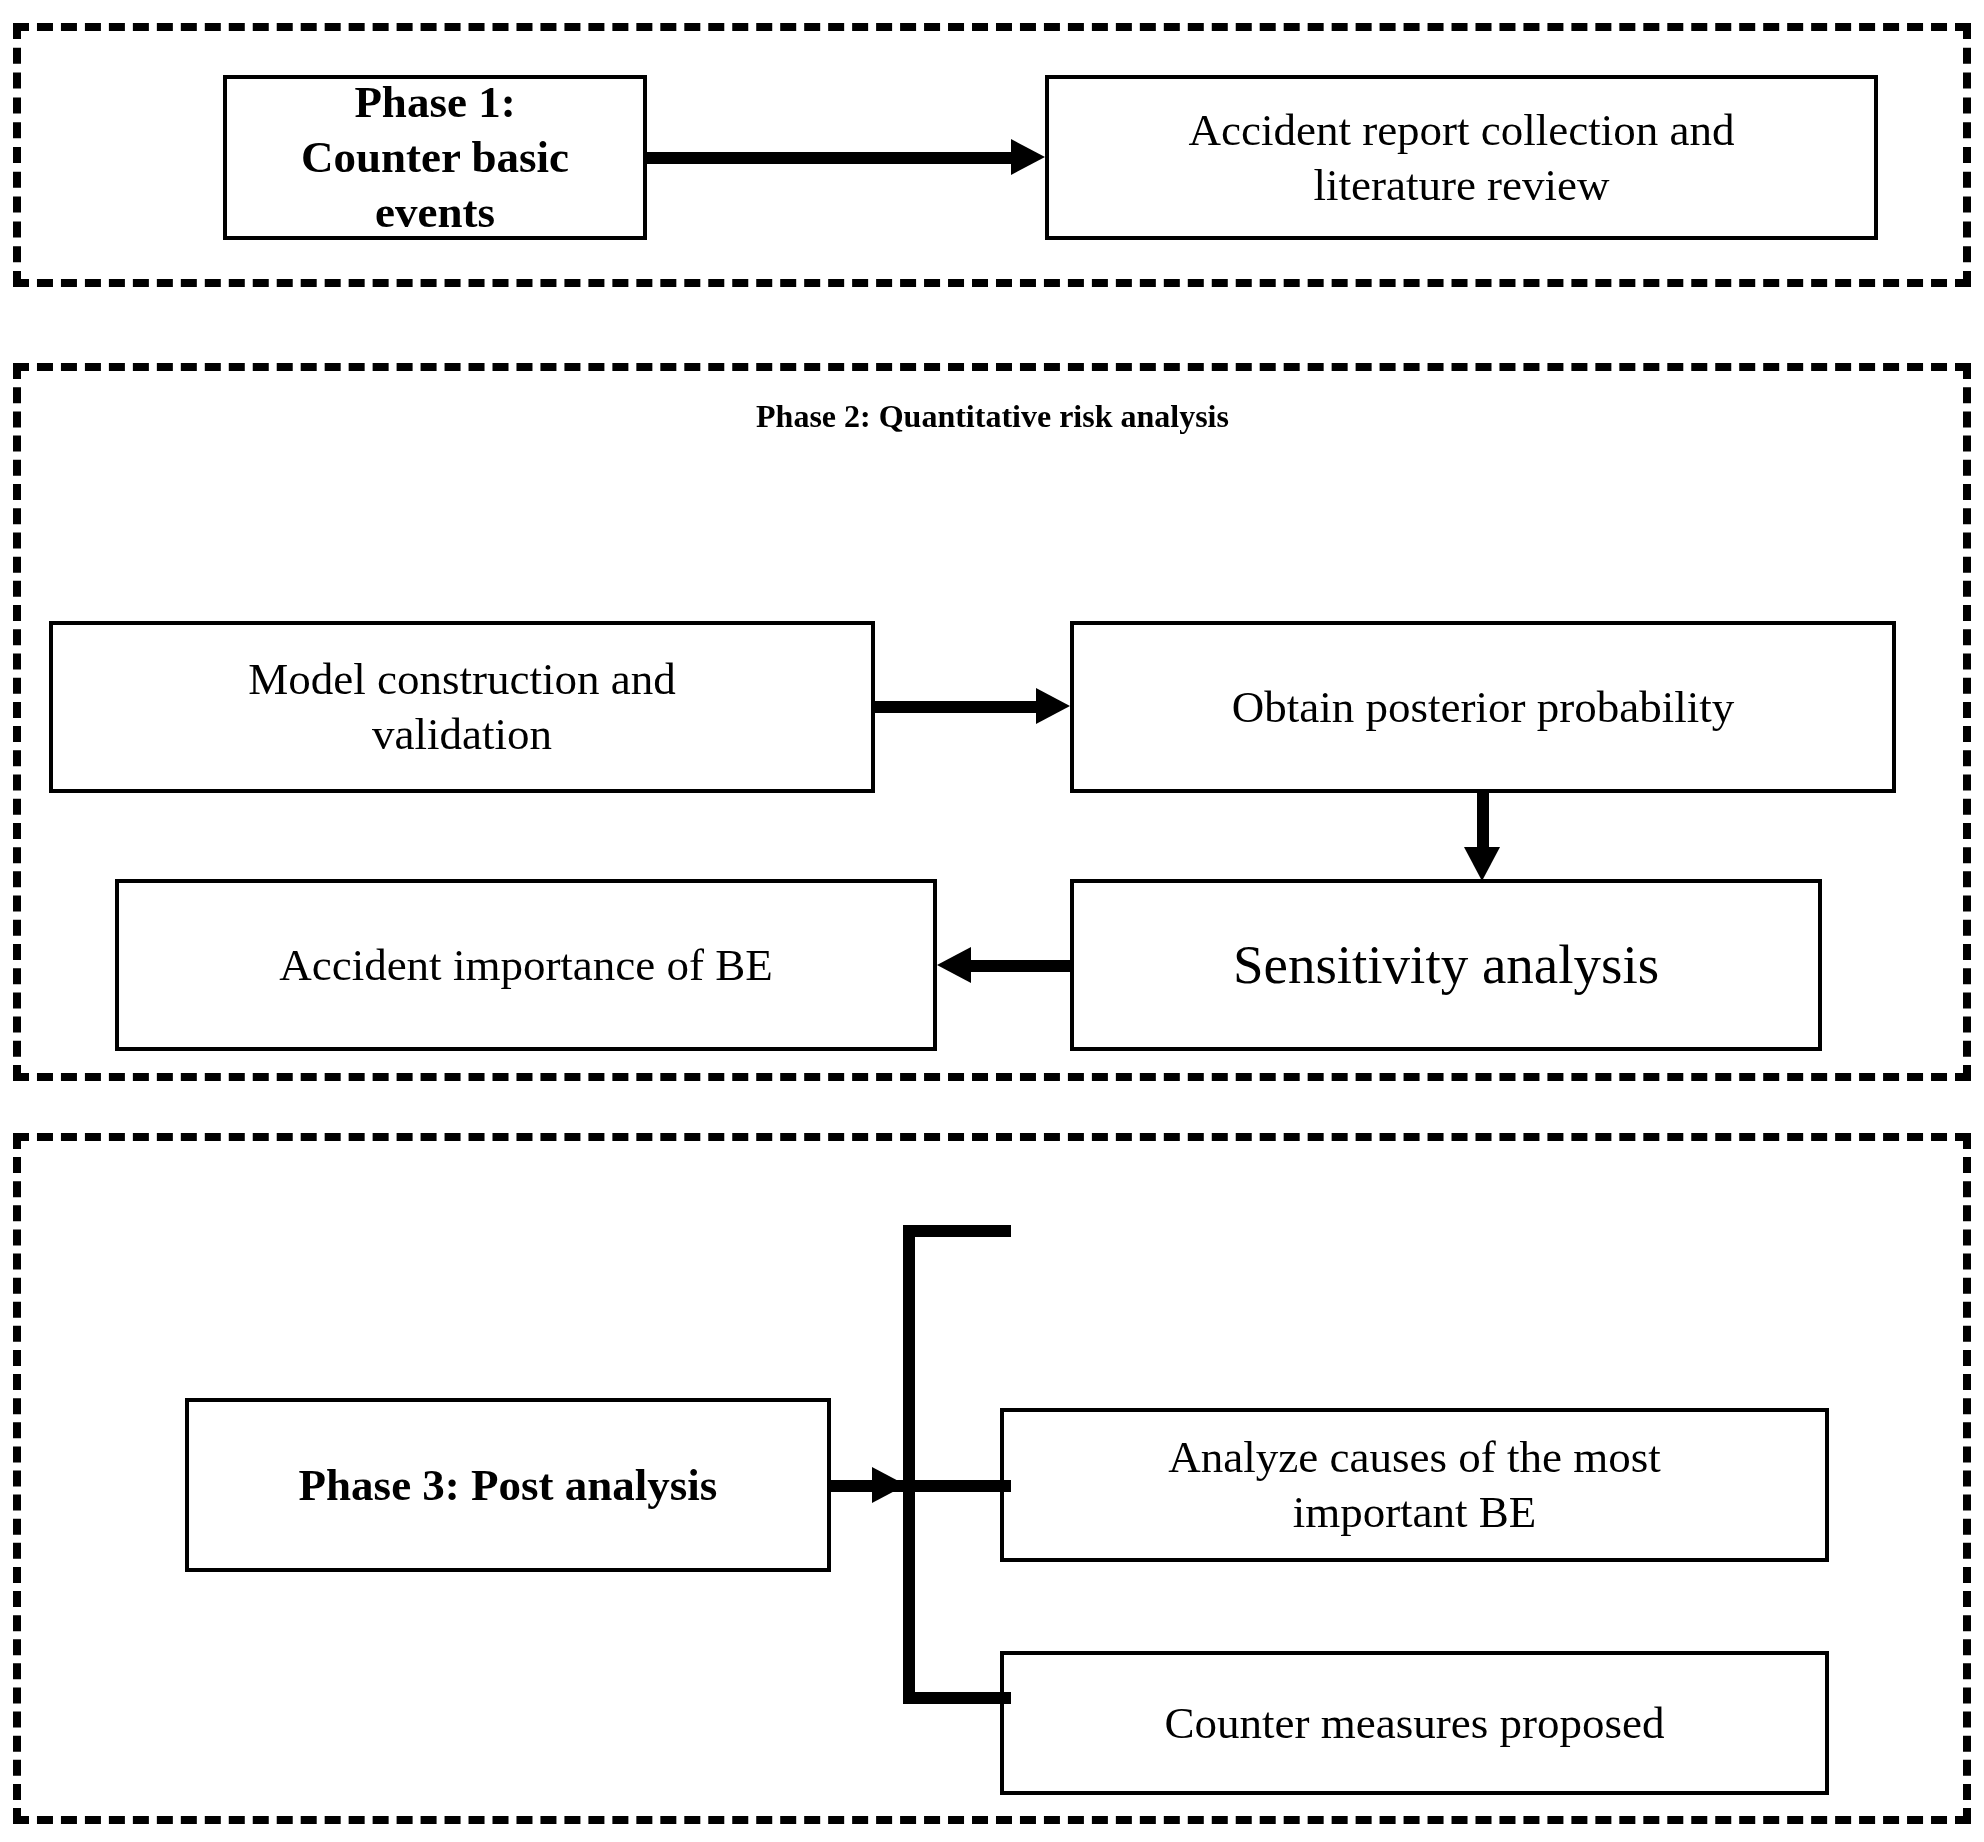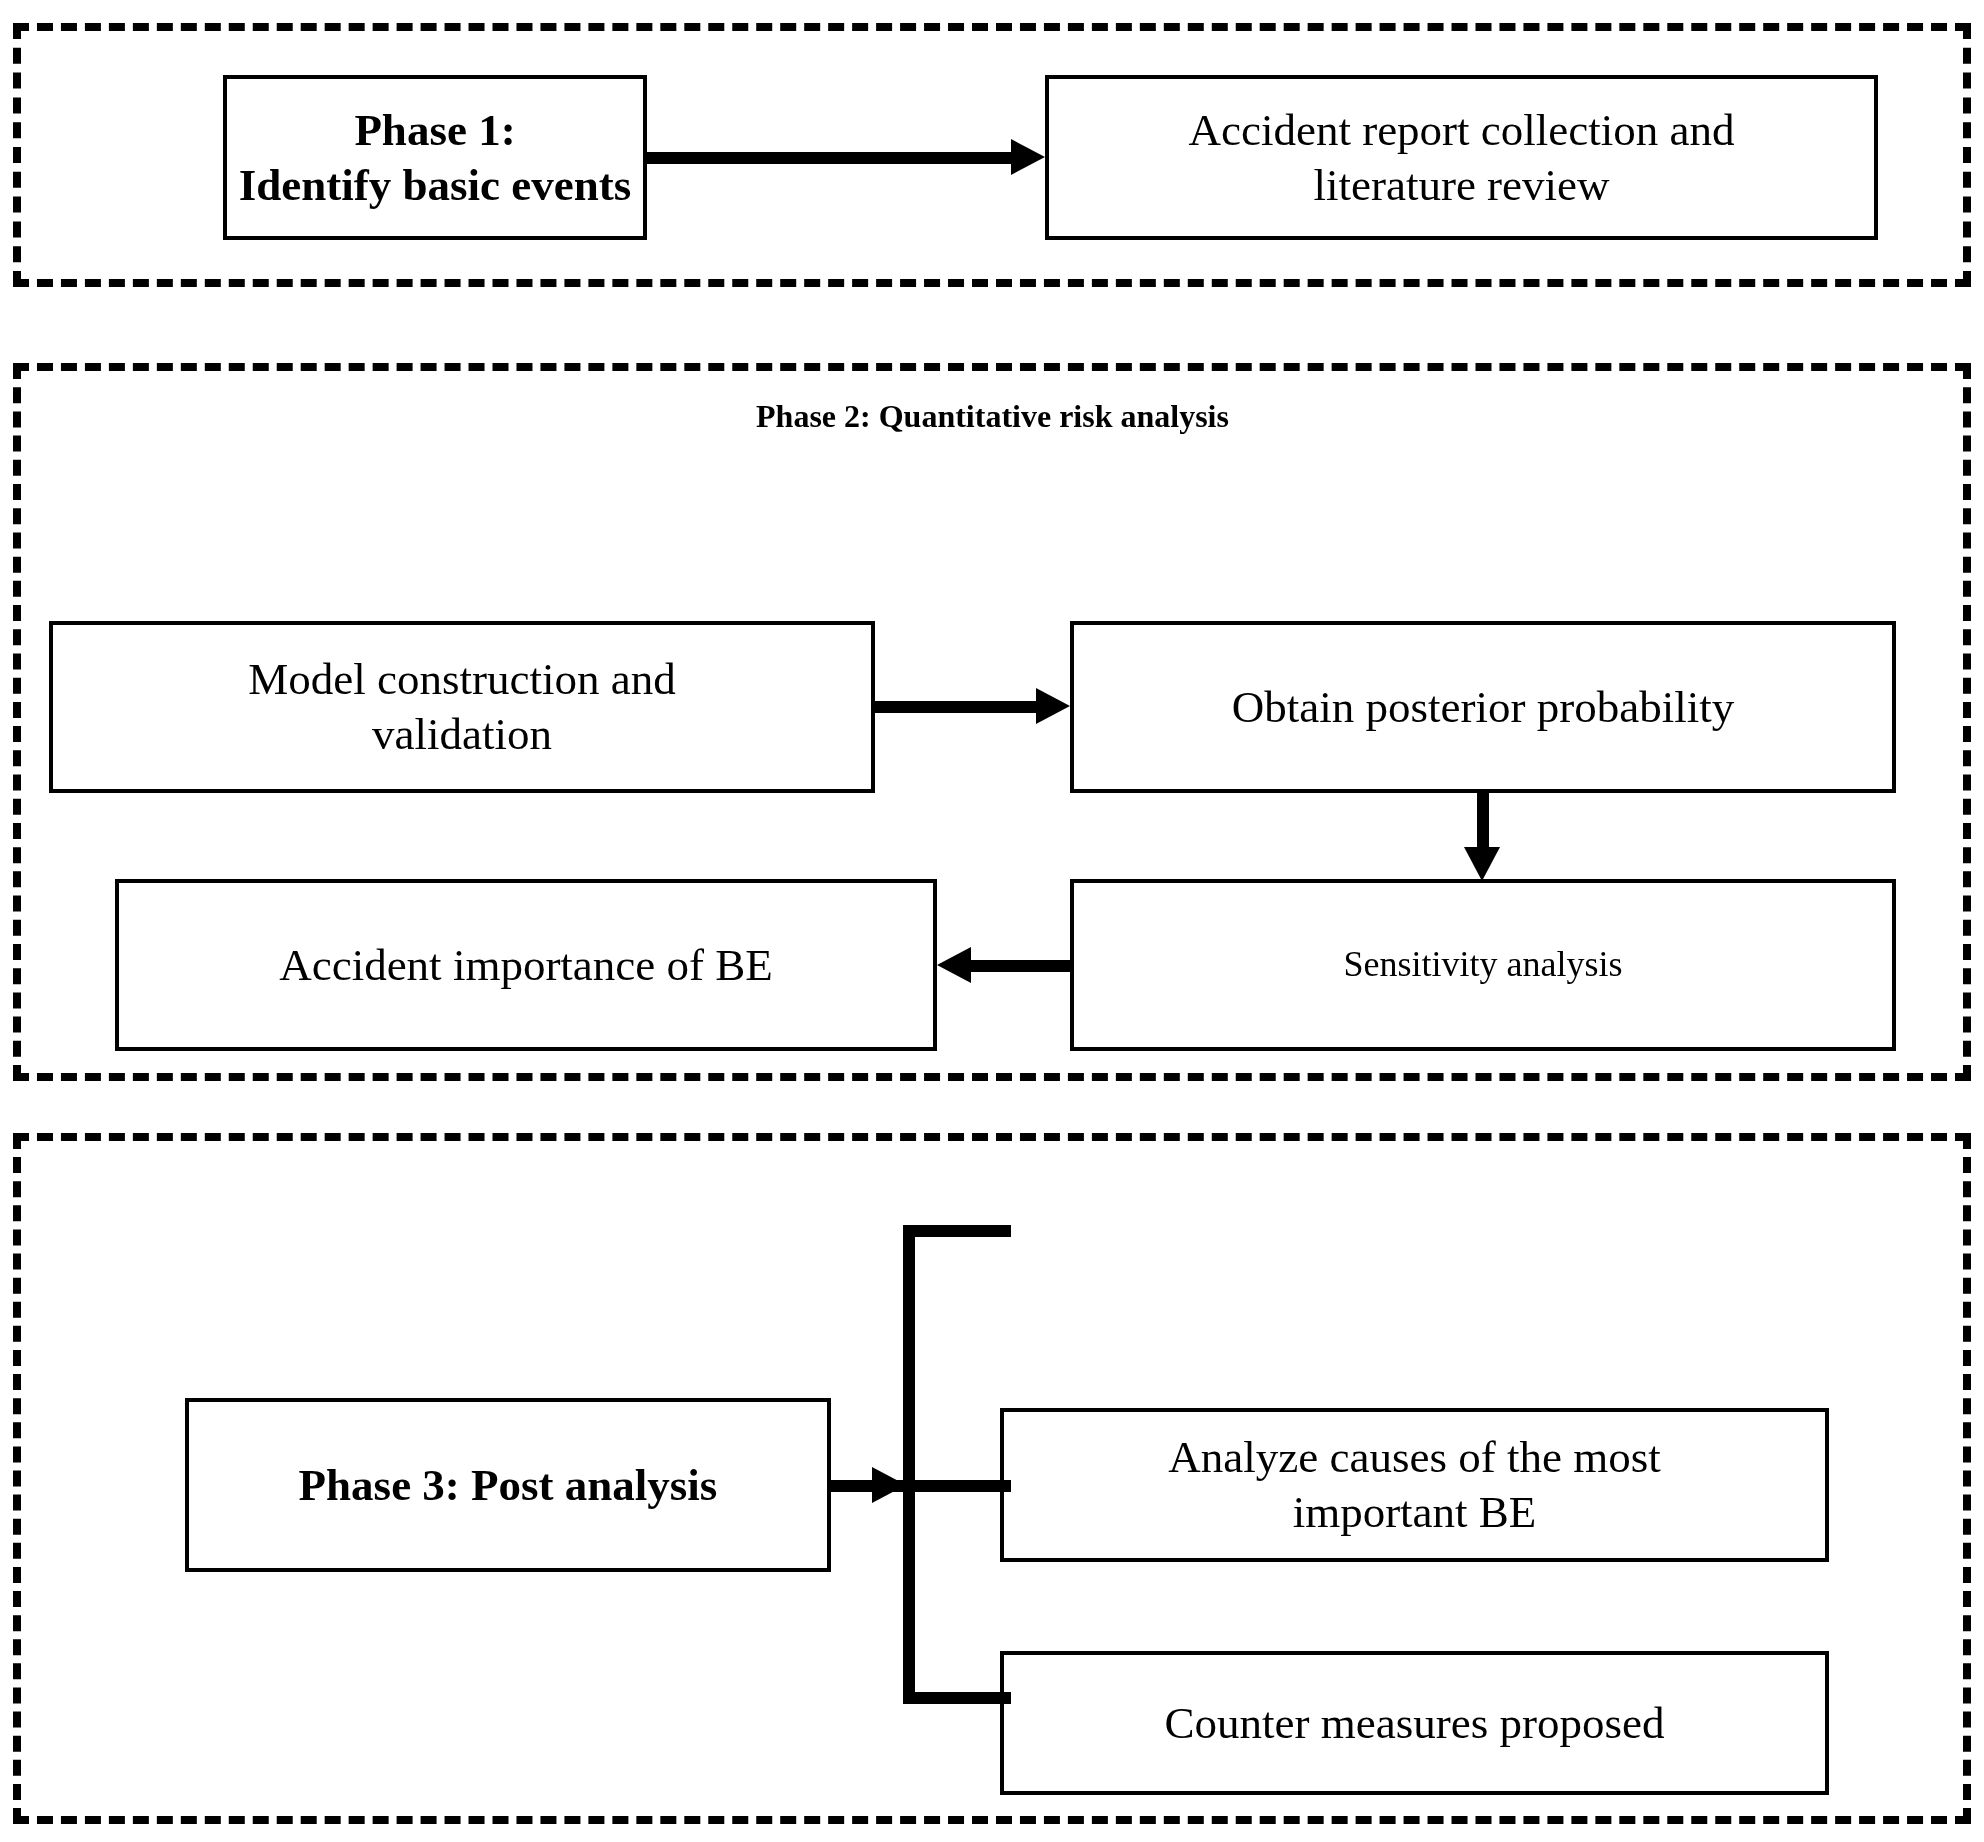--- a/index.html
+++ b/index.html
@@ -82,21 +82,21 @@
 </style>
 </head>
 <body>
 
 <div id="canvas">
 
   <div class="phase-group" style="left:13px; top:23px; width:1958px; height:264px;"></div>
 
   <div class="node bold" style="left:223px; top:75px; width:424px; height:165px; font-size:45px;">
     <span class="label">Phase 1:
-Identify basic events</span>
+Counter basic events</span>
   </div>
 
   <div class="node" style="left:1045px; top:75px; width:833px; height:165px; font-size:45px;">
     <span class="label">Accident report collection and
 literature review</span>
   </div>
 
   <div class="conn-h" style="left:646px; top:152px; width:366px; height:11.5px;"></div>
   <div class="arrow-right" style="left:1011px; top:139px;"></div>
 
@@ -110,21 +110,21 @@
   </div>
 
   <div class="node" style="left:1070px; top:621px; width:826px; height:172px; font-size:45px;">
     <span class="label">Obtain posterior probability</span>
   </div>
 
   <div class="node" style="left:115px; top:879px; width:822px; height:172px; font-size:45px;">
     <span class="label">Accident  importance of BE</span>
   </div>
 
-  <div class="node" style="left:1070px; top:879px; width:826px; height:172px; font-size:36px;">
+  <div class="node" style="left:1070px; top:879px; width:752px; height:172px; font-size:55px;">
     <span class="label">Sensitivity analysis</span>
   </div>
 
   <div class="conn-h" style="left:874px; top:701px; width:164px; height:11.5px;"></div>
   <div class="arrow-right" style="left:1036px; top:688px;"></div>
 
   <div class="conn-v" style="left:1477px; top:792px; width:11.5px; height:65px;"></div>
   <div class="arrow-down" style="left:1464px; top:847px;"></div>
 
   <div class="conn-h" style="left:971px; top:960px; width:101px; height:11.5px;"></div>

